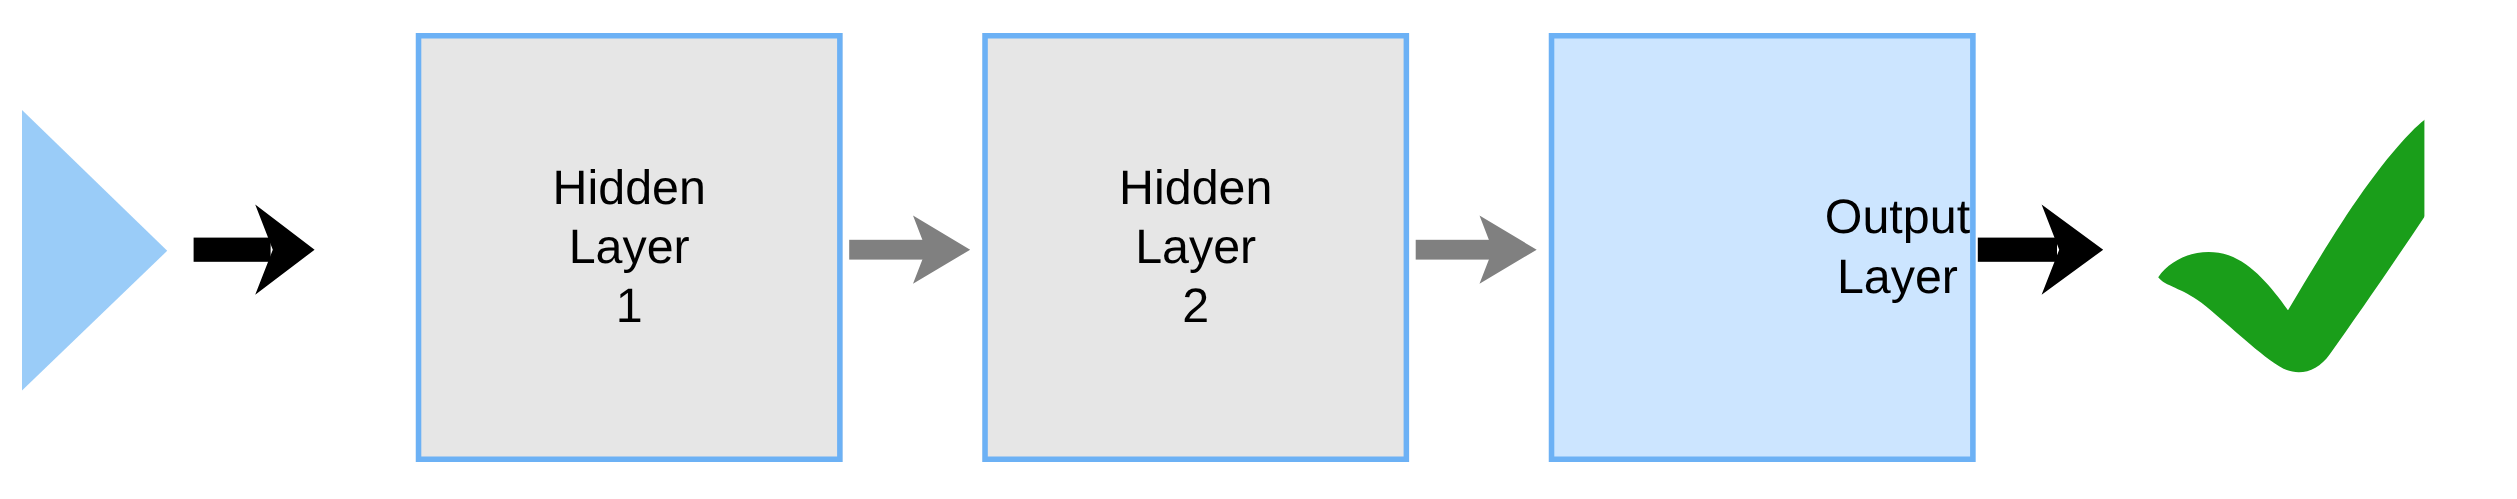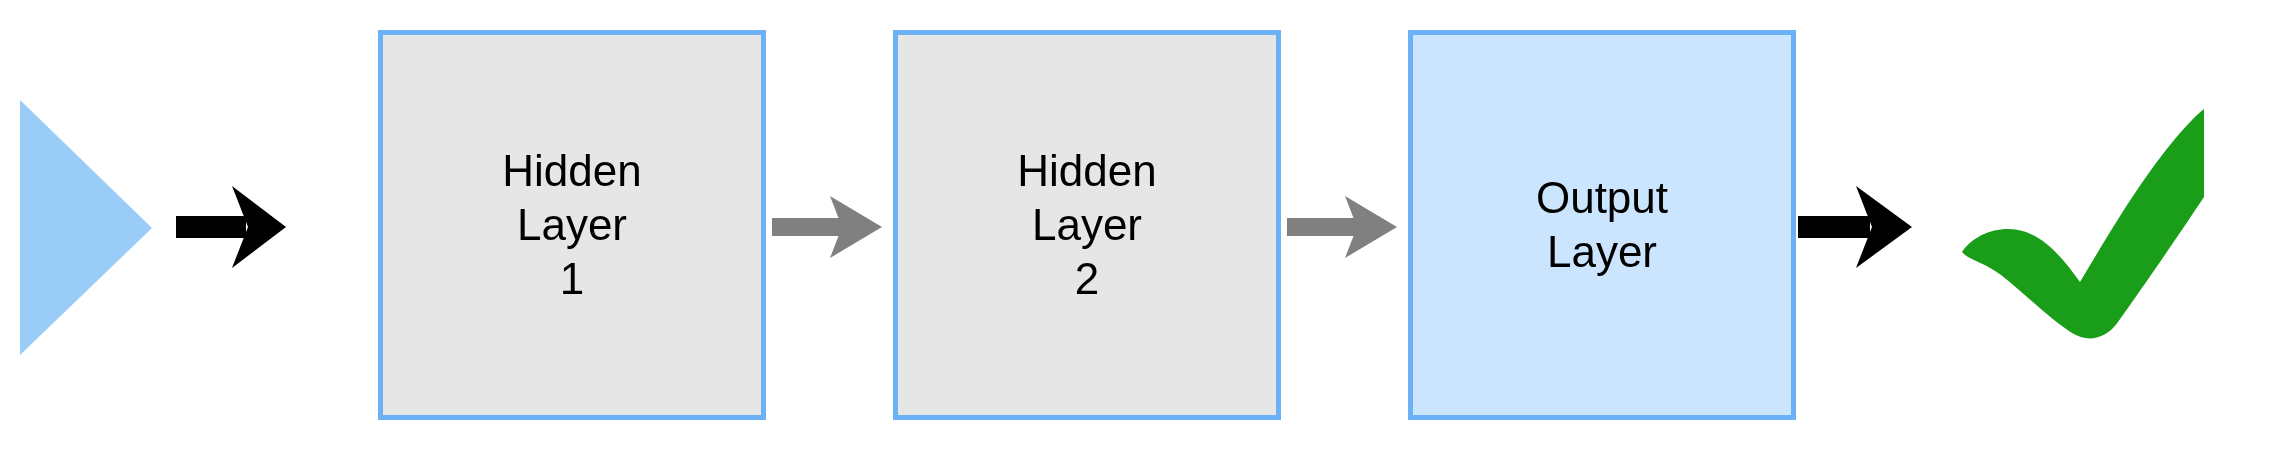--- a/index.html
+++ b/index.html
@@ -23,21 +23,21 @@
     width: 388px;
     height: 390px;
     box-sizing: border-box;
     border: 5px solid #6cb1f5;
     display: flex;
     align-items: center;
     justify-content: center;
     text-align: center;
   }
   .node-box.hidden-fill  { background: #e6e6e6; }
-  .node-box.output-fill  { background: #cce5ff; }
+  .node-box.output-fill  { background: #cce5ff; justify-content: flex-end; }
   .node-label {
     font-size: 44px;
     line-height: 1.22;
     color: #000000;
     white-space: pre-line;
     font-family: "Liberation Sans", sans-serif;
   }
   .svg-layer {
     position: absolute;
     left: 0;

